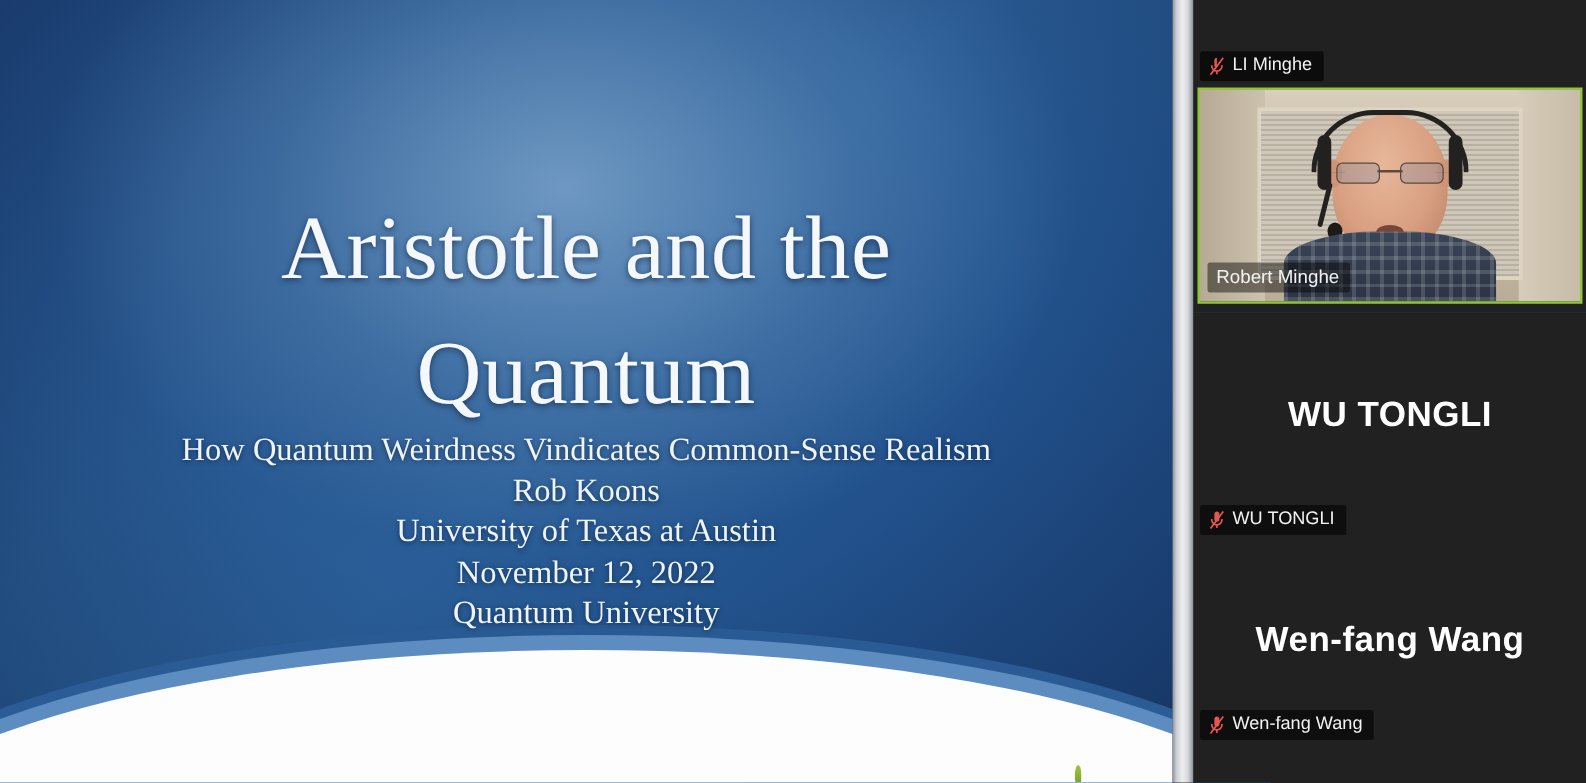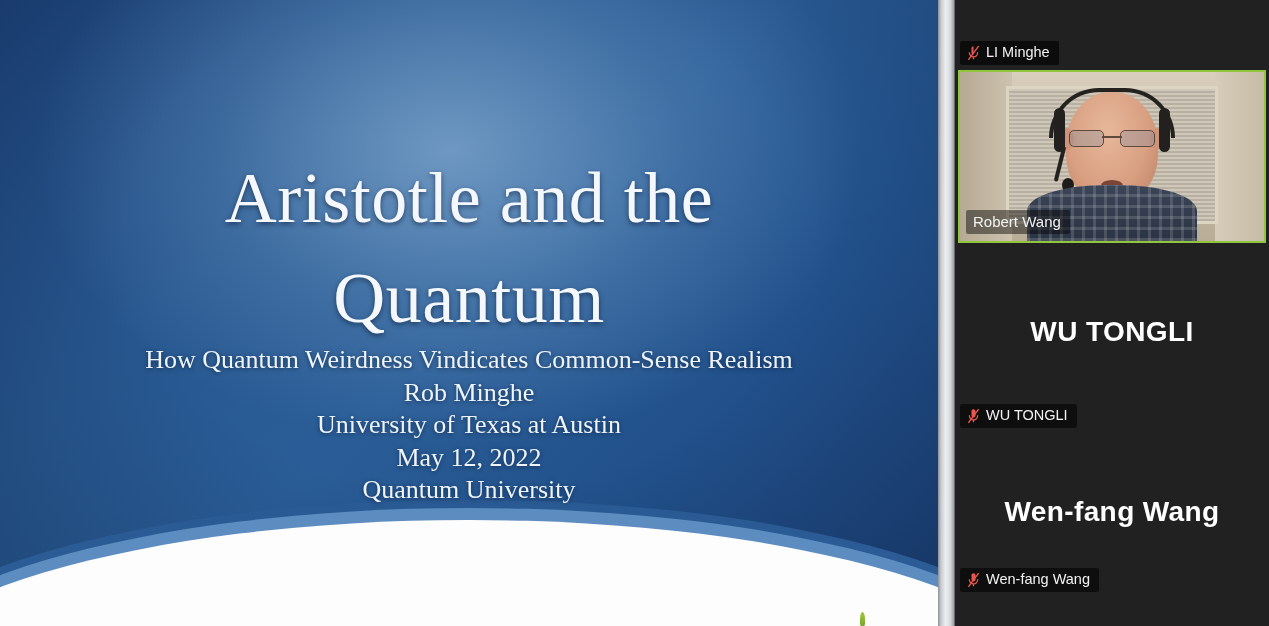--- a/index.html
+++ b/index.html
@@ -142,23 +142,23 @@
     <div class="thinline l2"></div>
     <div class="green-tick"></div>
 
     <div class="slide-text">
       <div class="s-title">
         <span>Aristotle and the</span>
         <span class="l2">Quantum</span>
       </div>
       <div class="s-sub">
         <div>How Quantum Weirdness Vindicates Common-Sense Realism</div>
-        <div>Rob Minghe</div>
+        <div>Rob Koons</div>
         <div>University of Texas at Austin</div>
-        <div>May 12, 2022</div>
+        <div>November 12, 2022</div>
         <div>Quantum University</div>
       </div>
     </div>
   </div>
 
   <div class="splitter"></div>
 
   <div class="panel">
 
     <div class="tile t1">
@@ -191,21 +191,21 @@
           </div>
           <div class="mouth"></div>
           <div class="hband"></div>
           <div class="hset l"></div>
           <div class="hset r"></div>
           <div class="boom"></div>
           <div class="boomtip"></div>
           <div class="shirt"></div>
         </div>
         <div class="chip-bottom">
-          <span>Robert Wang</span>
+          <span>Robert Minghe</span>
         </div>
       </div>
     </div>
 
     <div class="tile t2">
       <div class="bigname a">WU TONGLI</div>
       <div class="chip-plain" style="bottom:8px;">
         <span class="mic">
           <svg width="13" height="16" viewBox="0 0 13 16">
             <path d="M6.5 1.2c-1.1 0-2 .9-2 2v4.2c0 1.1.9 2 2 2s2-.9 2-2V3.2c0-1.1-.9-2-2-2z" fill="#e8574f"></path>

